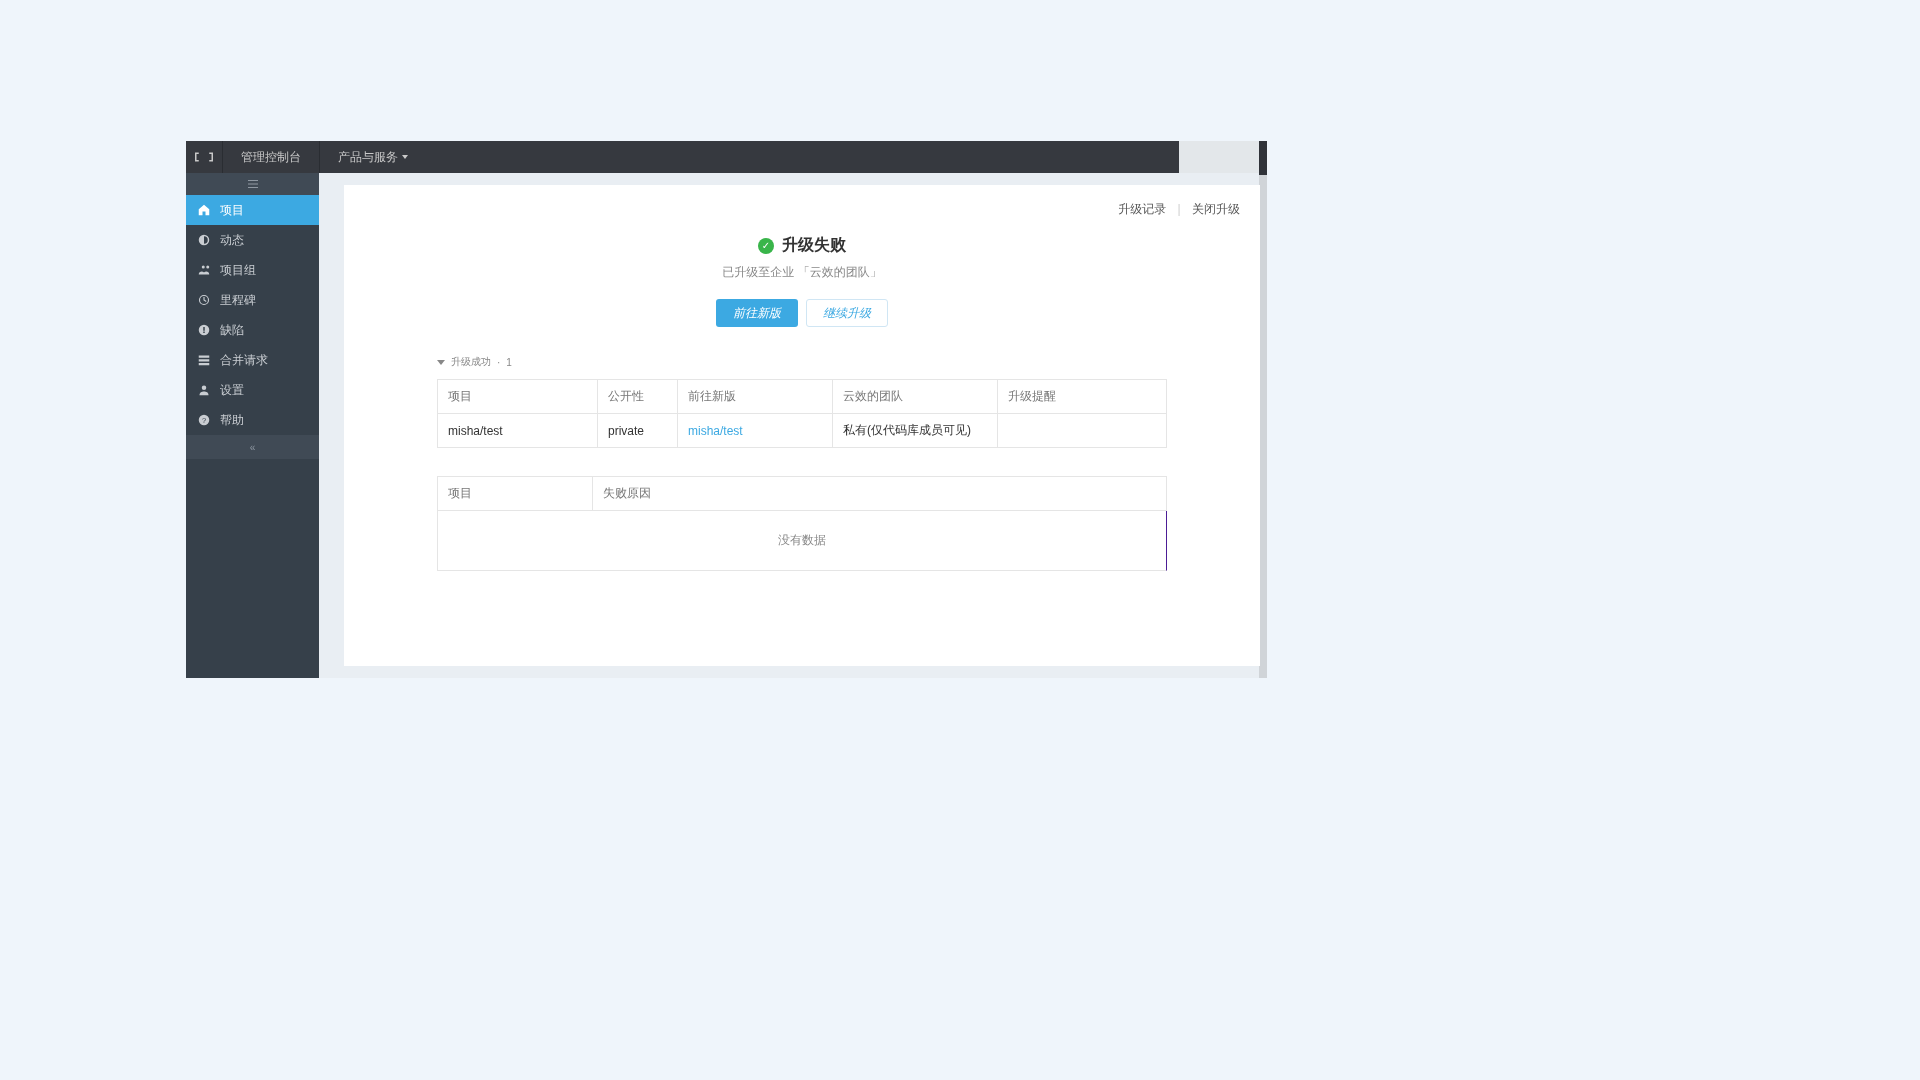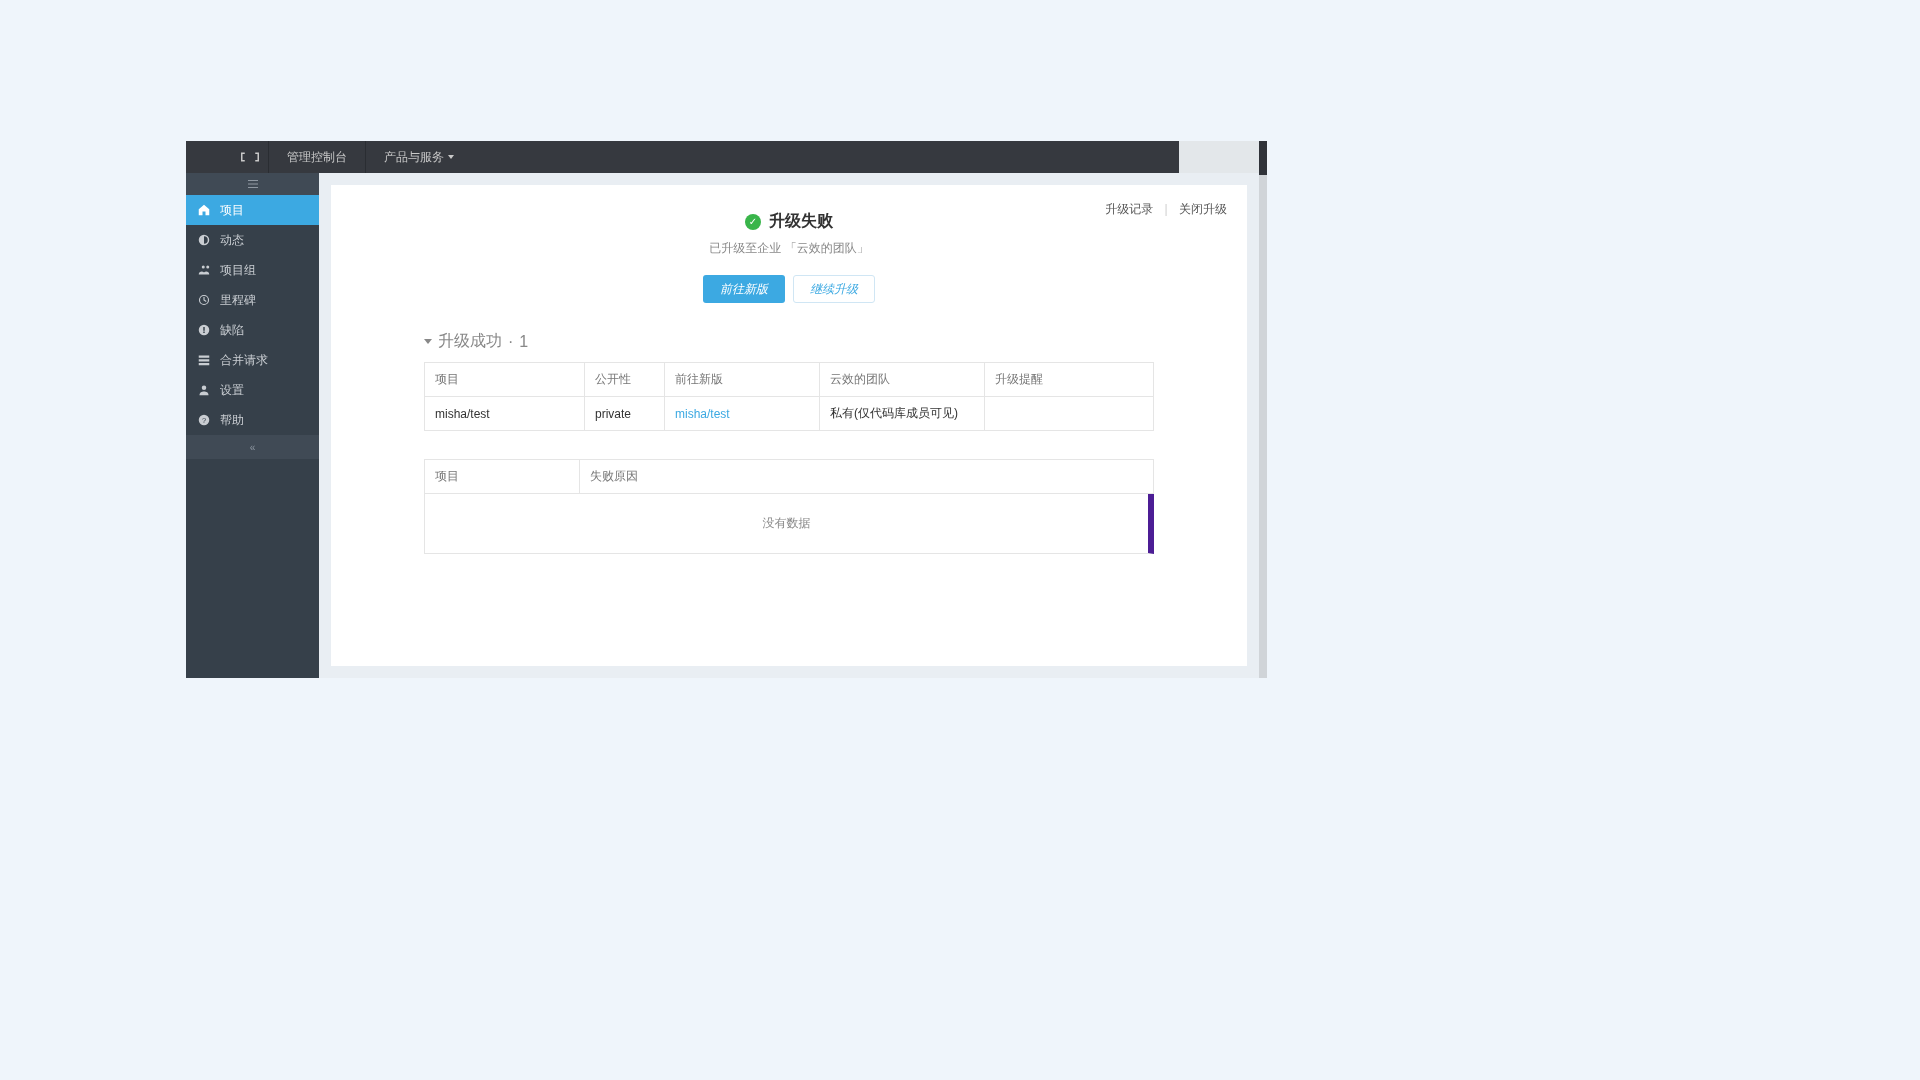--- a/index.html
+++ b/index.html
@@ -20,21 +20,20 @@
     overflow: hidden;
   }
   
   .topbar {
     height: 32px;
     background: #36393f;
     display: flex;
     align-items: center;
     color: #c9c9c9;
     font-size: 12px;
-    padding-left: 46px;
   }
   .topbar-logo {
     width: 36px;
     display: flex;
     align-items: center;
     justify-content: center;
     height: 100%;
   }
   .topbar-logo svg { width: 18px; height: 10px; }
   .topbar-item {
@@ -147,21 +146,22 @@
     top: 32px;
     right: 8px;
     bottom: 0;
     padding: 12px;
   }
   .panel {
     background: #ffffff;
     width: 100%;
     height: 100%;
     position: relative;
-    padding-top: 26px;
+    padding-top: 50px;
+    margin-left: 13px;
   }
   .panel-actions {
     position: absolute;
     top: 16px;
     right: 20px;
     font-size: 12px;
     color: #666;
   }
   .panel-actions .divider {
     margin: 0 8px;
@@ -233,21 +233,21 @@
 
   
   .section {
     width: 730px;
     margin: 28px auto 0 auto;
   }
   .section-header {
     display: flex;
     align-items: center;
     gap: 6px;
-    font-size: 16px;
+    font-size: 10px;
     color: #888;
     margin-bottom: 10px;
     cursor: pointer;
   }
   .tri-down {
     width: 0; height: 0;
     border-left: 4px solid transparent;
     border-right: 4px solid transparent;
     border-top: 5px solid #888;
   }
@@ -266,21 +266,21 @@
     color: #777;
     font-weight: normal;
     background: #fff;
   }
   .link {
     color: #3ca9e2;
     cursor: pointer;
   }
   .empty-box {
     border-left: 1px solid #e5e5e5;
-    border-right: 6px solid #4c1d95;
+    border-right: 1px solid #4c1d95;
     border-bottom: 1px solid #e5e5e5;
     height: 60px;
     display: flex;
     align-items: center;
     justify-content: center;
     font-size: 12px;
     color: #888;
   }
 
   

